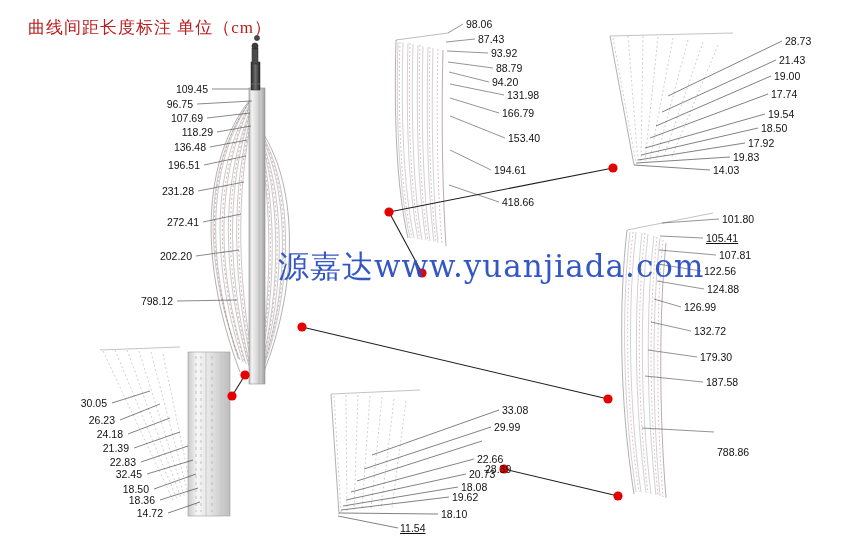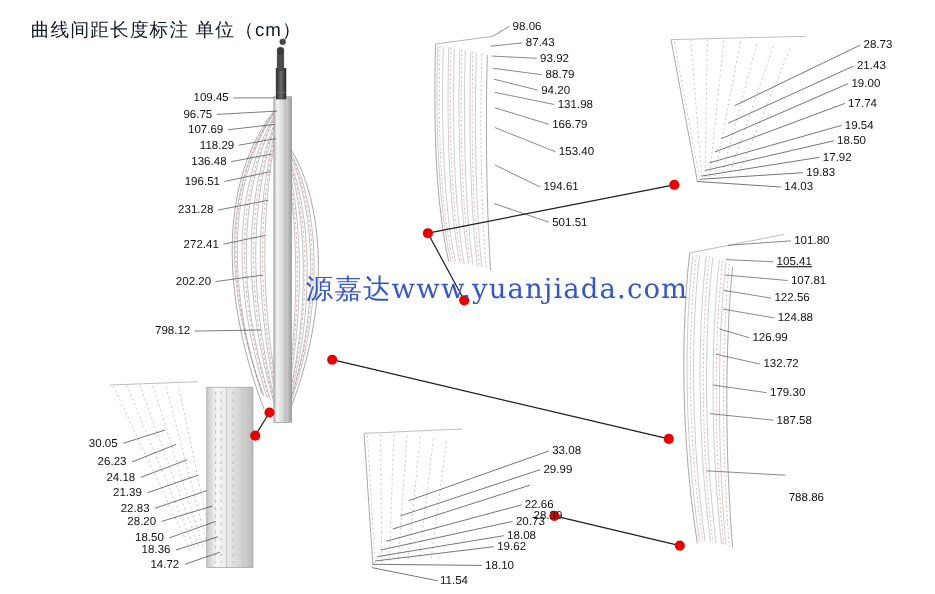--- a/index.html
+++ b/index.html
@@ -19,30 +19,30 @@
     position: absolute;
     left: 0; top: 0;
     width: 850px;
     height: 540px;
   }
   #title {
     position: absolute;
     left: 28px;
     top: 16px;
     font-size: 17px;
-    color: #0f172a;
-    font-family: Liberation Sans, sans-serif;
+    color: #b91c1c;
+    font-family: Liberation Serif, serif;
     letter-spacing: 1px;
     white-space: nowrap;
   }
   #watermark {
     position: absolute;
     left: 262px;
     top: 246px;
-    font-size: 25px;
+    font-size: 31px;
     color: #2b4fc4;
     font-family: "DejaVu Serif", "Liberation Serif", serif;
     white-space: nowrap;
     letter-spacing: 1px;
     opacity: 0.95;
     padding-left: 16px;
   }
   .dim-label {
     position: absolute;
     font-size: 10.5px;
@@ -330,21 +330,21 @@
       <div class="dim-label r" style="left: 173px; top: 301px;">798.12</div>
       <div class="dim-label" style="left: 466px; top: 24px;">98.06</div>
       <div class="dim-label" style="left: 478px; top: 39px;">87.43</div>
       <div class="dim-label" style="left: 491px; top: 53px;">93.92</div>
       <div class="dim-label" style="left: 496px; top: 68px;">88.79</div>
       <div class="dim-label" style="left: 492px; top: 82px;">94.20</div>
       <div class="dim-label" style="left: 507px; top: 95px;">131.98</div>
       <div class="dim-label" style="left: 502px; top: 113px;">166.79</div>
       <div class="dim-label" style="left: 508px; top: 138px;">153.40</div>
       <div class="dim-label" style="left: 494px; top: 170px;">194.61</div>
-      <div class="dim-label" style="left: 502px; top: 202px;">501.51</div>
+      <div class="dim-label" style="left: 502px; top: 202px;">418.66</div>
       <div class="dim-label" style="left: 785px; top: 41px;">28.73</div>
       <div class="dim-label" style="left: 779px; top: 60px;">21.43</div>
       <div class="dim-label" style="left: 774px; top: 76px;">19.00</div>
       <div class="dim-label" style="left: 771px; top: 94px;">17.74</div>
       <div class="dim-label" style="left: 768px; top: 114px;">19.54</div>
       <div class="dim-label" style="left: 761px; top: 128px;">18.50</div>
       <div class="dim-label" style="left: 748px; top: 143px;">17.92</div>
       <div class="dim-label" style="left: 733px; top: 157px;">19.83</div>
       <div class="dim-label" style="left: 713px; top: 170px;">14.03</div>
       <div class="dim-label" style="left: 722px; top: 219px;">101.80</div>
@@ -355,28 +355,28 @@
       <div class="dim-label" style="left: 684px; top: 307px;">126.99</div>
       <div class="dim-label" style="left: 694px; top: 331px;">132.72</div>
       <div class="dim-label" style="left: 700px; top: 357px;">179.30</div>
       <div class="dim-label" style="left: 706px; top: 382px;">187.58</div>
       <div class="dim-label" style="left: 717px; top: 452px;">788.86</div>
       <div class="dim-label r" style="left: 107px; top: 403px;">30.05</div>
       <div class="dim-label r" style="left: 115px; top: 420px;">26.23</div>
       <div class="dim-label r" style="left: 123px; top: 434px;">24.18</div>
       <div class="dim-label r" style="left: 129px; top: 448px;">21.39</div>
       <div class="dim-label r" style="left: 136px; top: 462px;">22.83</div>
-      <div class="dim-label r" style="left: 142px; top: 474px;">28.20</div>
+      <div class="dim-label r" style="left: 142px; top: 474px;">32.45</div>
       <div class="dim-label r" style="left: 149px; top: 489px;">18.50</div>
       <div class="dim-label r" style="left: 155px; top: 500px;">18.36</div>
       <div class="dim-label r" style="left: 163px; top: 513px;">14.72</div>
       <div class="dim-label" style="left: 502px; top: 410px;">33.08</div>
       <div class="dim-label" style="left: 494px; top: 427px;">29.99</div>
       <div class="dim-label" style="left: 485px; top: 441px; margin-top: 28px;">28.39</div>
       <div class="dim-label" style="left: 477px; top: 459px;">22.66</div>
       <div class="dim-label" style="left: 469px; top: 474px;">20.73</div>
       <div class="dim-label" style="left: 461px; top: 487px;">18.08</div>
       <div class="dim-label" style="left: 452px; top: 497px;">19.62</div>
       <div class="dim-label" style="left: 441px; top: 514px;">18.10</div>
-      <div class="dim-label" style="left: 400px; top: 528px;">11.54</div>
+      <div class="dim-label" style="left: 400px; top: 528px; text-decoration: underline;">11.54</div>
     </div>
 
 </div>
 
 </body></html>

